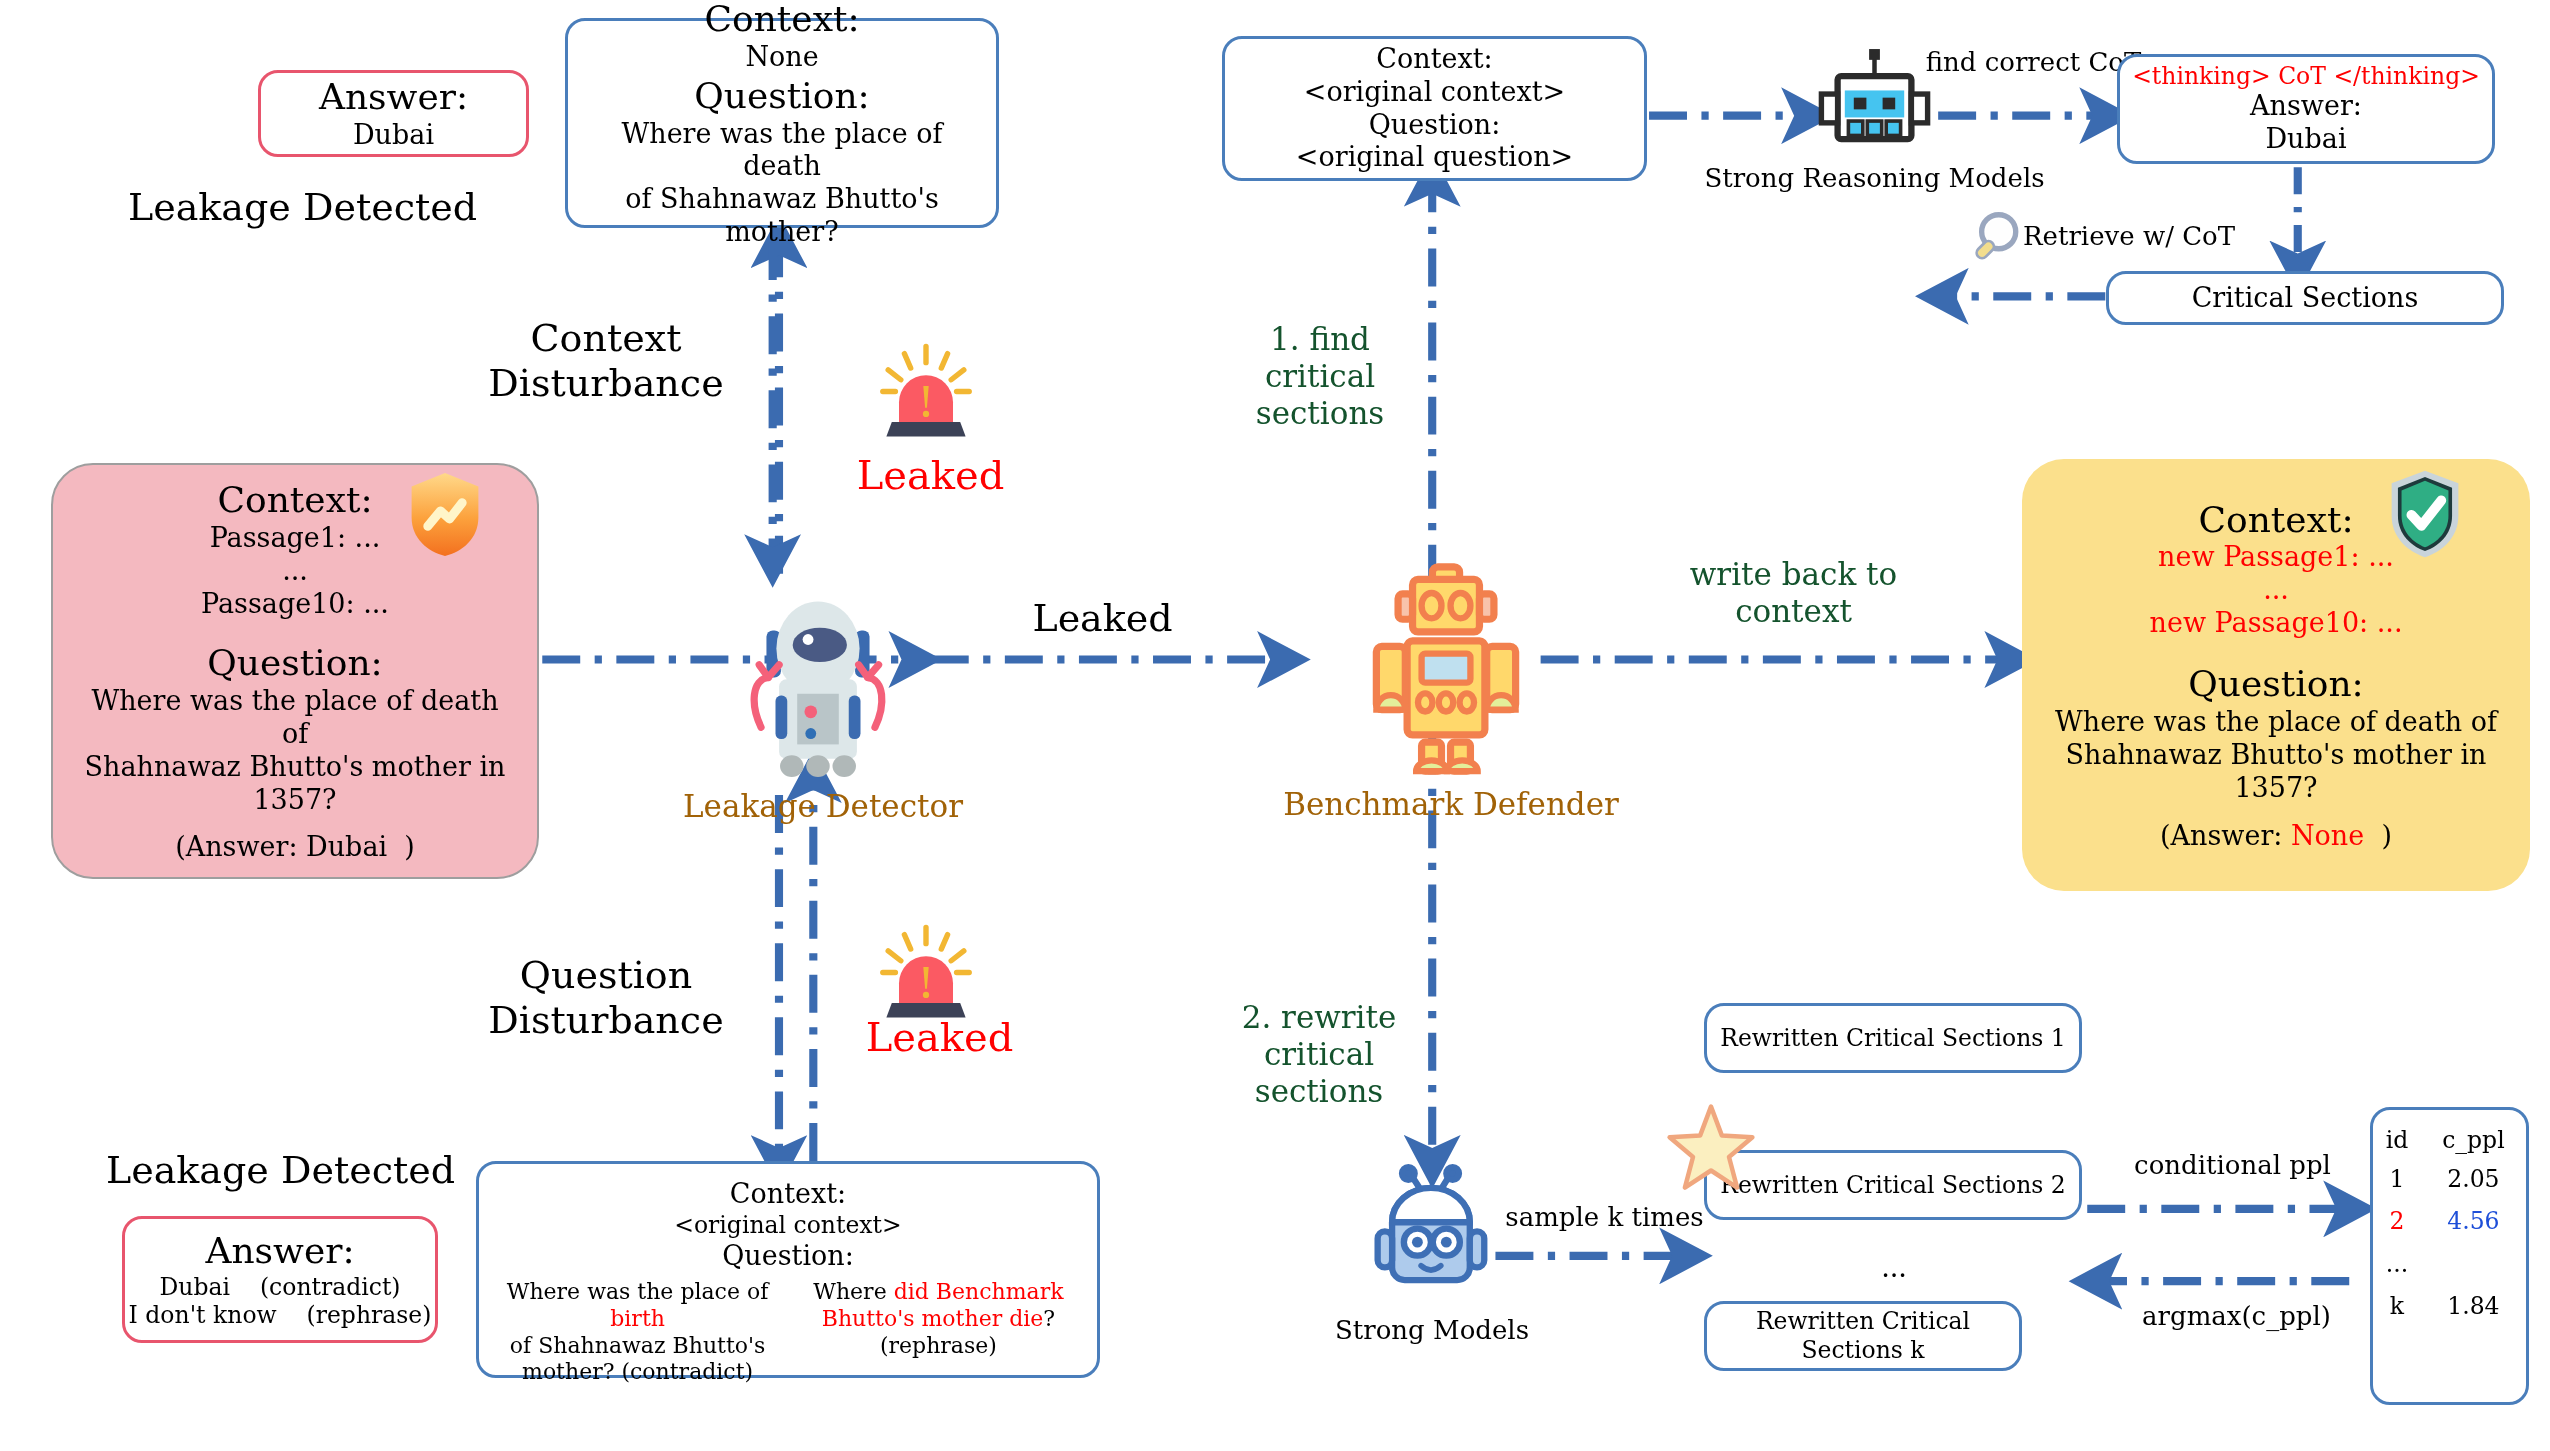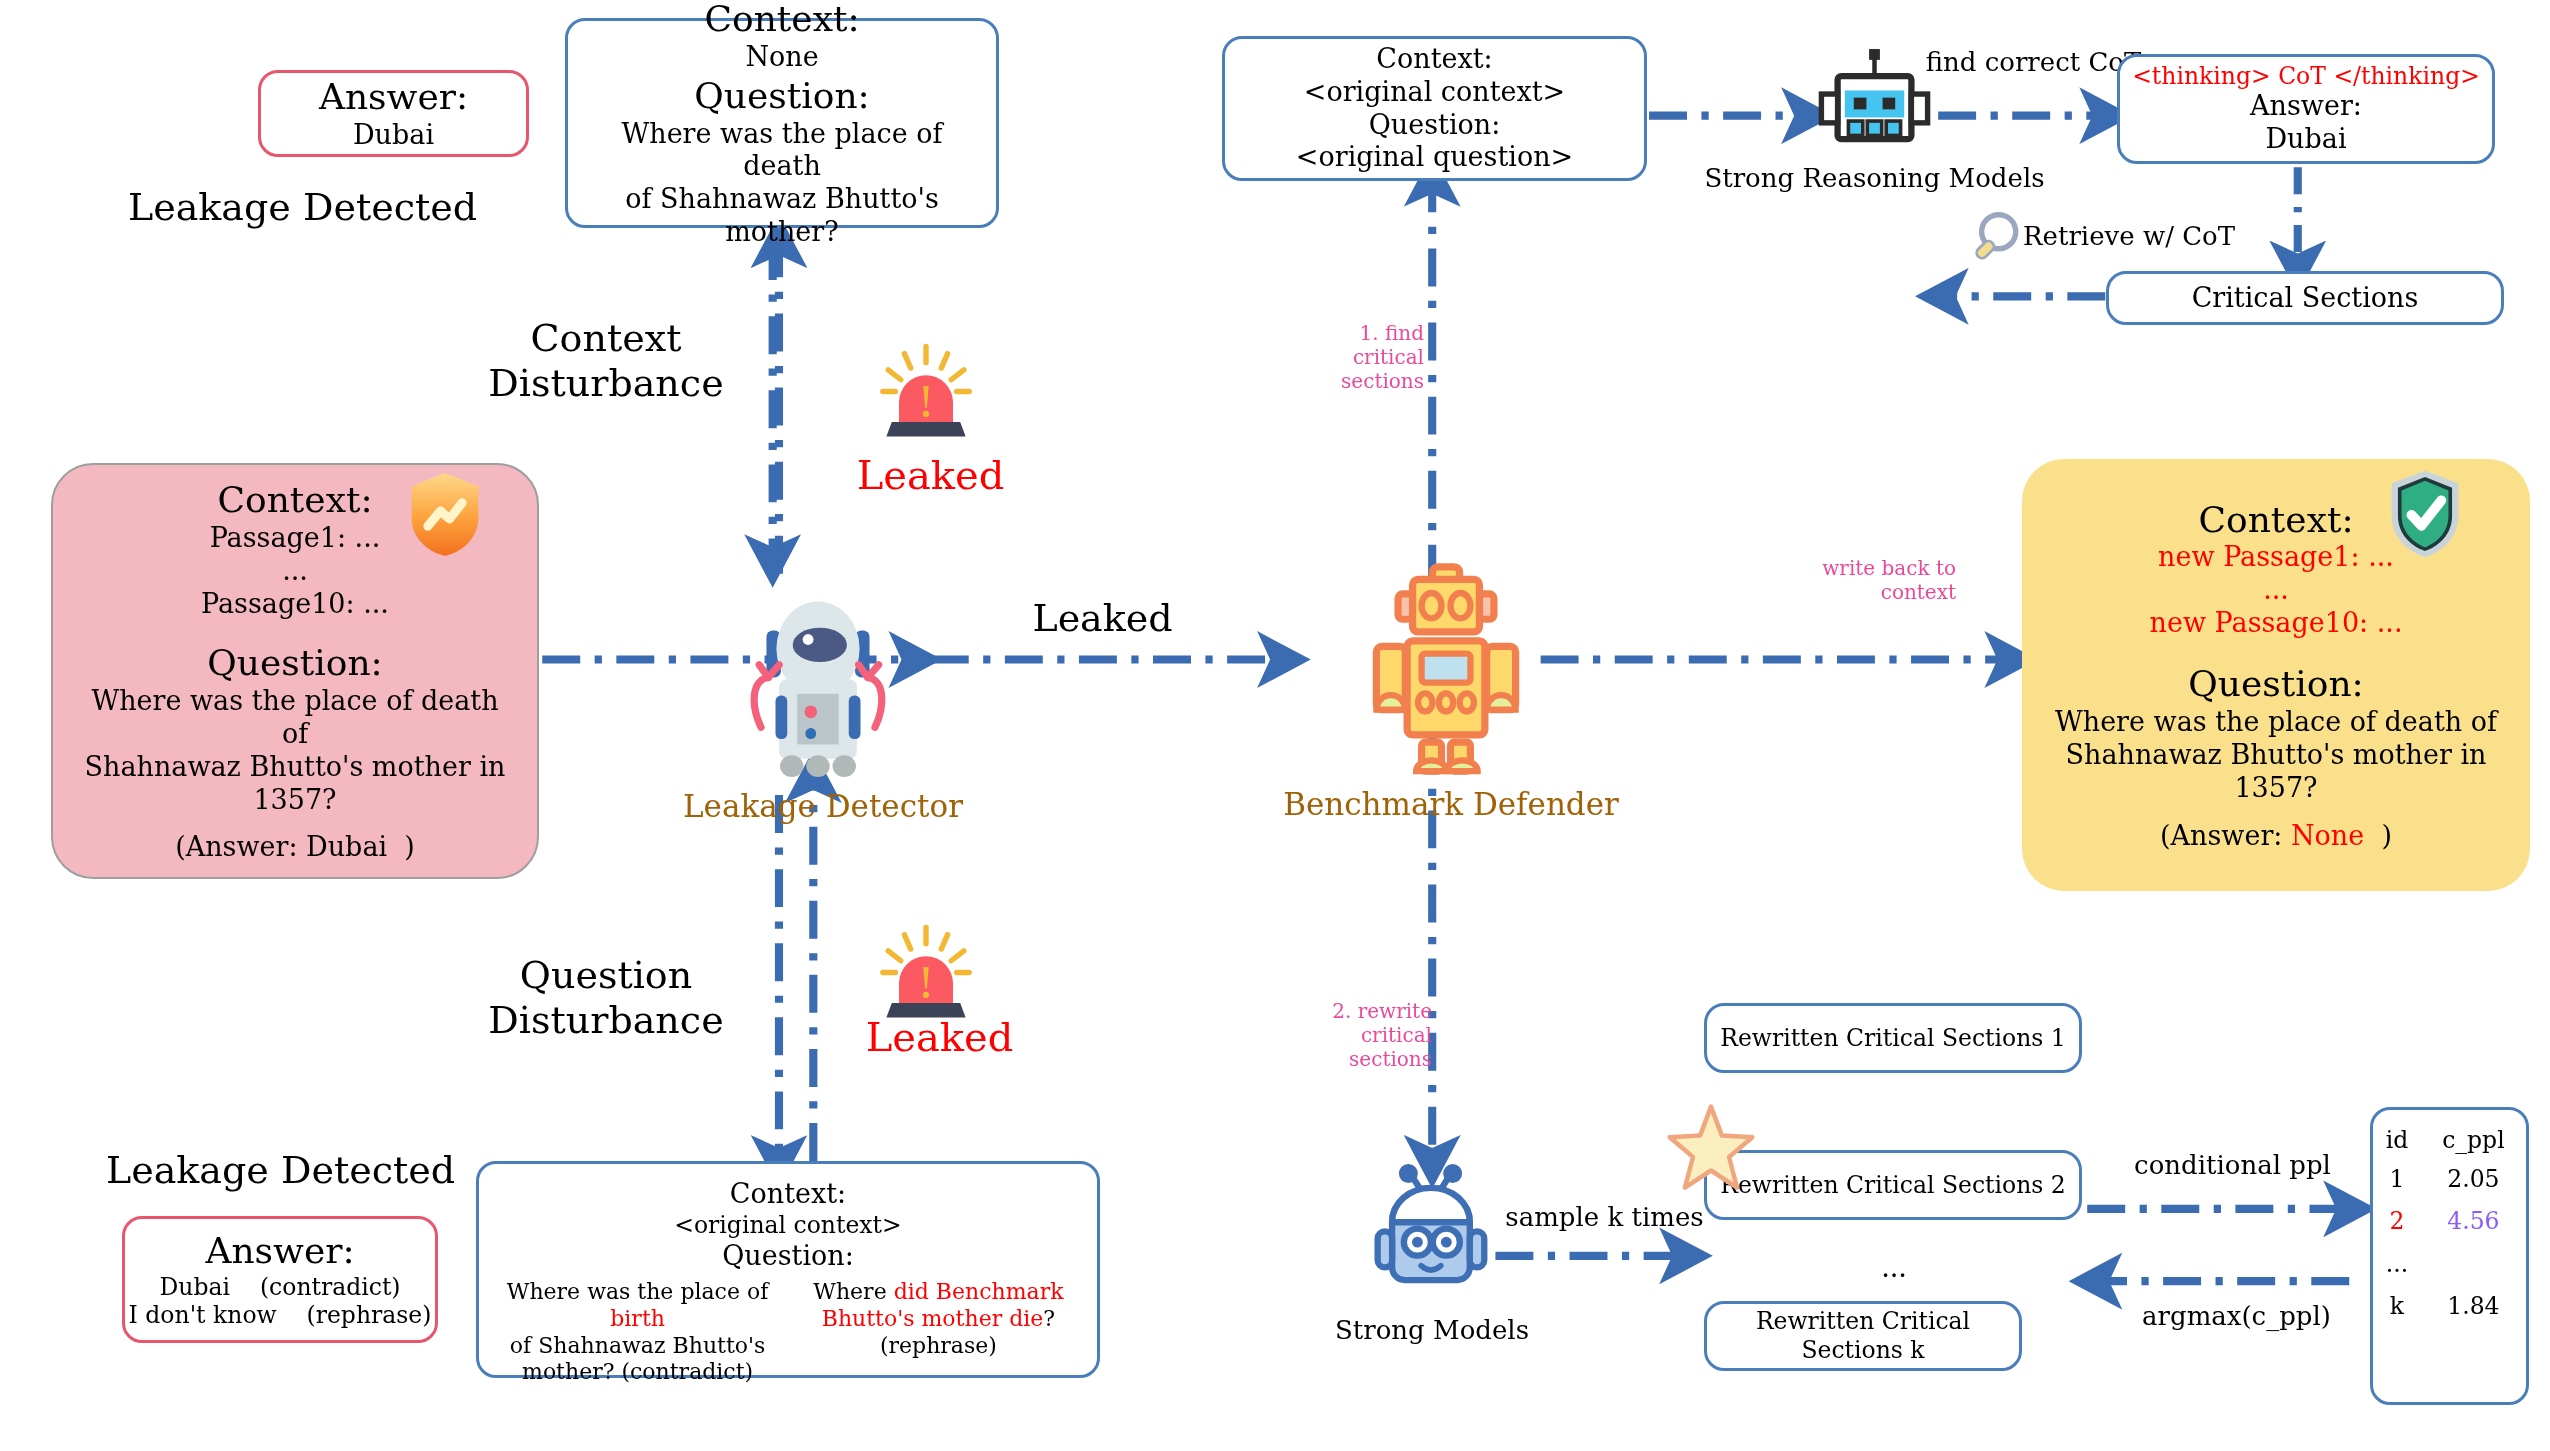--- a/index.html
+++ b/index.html
@@ -16,21 +16,21 @@
   .box-red{border:3.6px solid #e8556d;border-radius:20px;background:#fff;display:flex;
        flex-direction:column;align-items:center;justify-content:center;text-align:center;}
   .card-pink{background:#f4b9c0;border:2.7px solid #9e9e9e;border-radius:42px;}
   .card-yellow{background:#fbe08c;border-radius:42px;}
 
   .hdr{font-size:36px;}
   .sub{font-size:27px;}
   .small{font-size:23.5px;}
   .tiny{font-size:22px;}
   .label{font-size:38px;color:#000;text-align:center;line-height:1.18;}
-  .label-sm{font-size:20px;color:#ec4899;text-align:right;line-height:1.2;}
+  .label-sm{font-size:31px;color:#14532d;text-align:center;line-height:1.2;}
   .label-xs{font-size:26px;color:#000;text-align:center;line-height:1.2;}
   .leaked{font-size:40px;color:#ff0000;text-align:center;}
   .cap{font-size:31px;color:#a16207;text-align:center;}
 
   svg{display:block;overflow:visible;}
   .arrows{position:absolute;left:0;top:0;width:2550px;height:1451px;pointer-events:none;}
 </style>
 </head>
 <body>
 
@@ -395,21 +395,21 @@
           <th class="serif small" style="font-weight:normal;padding:3.6px 5.4px;">c_ppl</th>
         </tr>
       </thead>
       <tbody id="ppl-body">
           <tr>
             <td class="serif small" style="padding: 7.2px 5.4px; text-align: center;">1</td>
             <td class="serif small" style="padding: 7.2px 5.4px; text-align: center;">2.05</td>
           </tr>
           <tr>
             <td class="serif small" style="padding: 7.2px 5.4px; text-align: center; color: rgb(255, 0, 0);">2</td>
-            <td class="serif small" style="padding: 7.2px 5.4px; text-align: center; color: #8b5cf6;">4.56</td>
+            <td class="serif small" style="padding: 7.2px 5.4px; text-align: center; color: #1d4ed8;">4.56</td>
           </tr>
           <tr>
             <td class="serif small" style="padding: 7.2px 5.4px; text-align: center;">...</td>
             <td class="serif small" style="padding: 7.2px 5.4px; text-align: center;"></td>
           </tr>
           <tr>
             <td class="serif small" style="padding: 7.2px 5.4px; text-align: center;">k</td>
             <td class="serif small" style="padding: 7.2px 5.4px; text-align: center;">1.84</td>
           </tr>
         </tbody>

